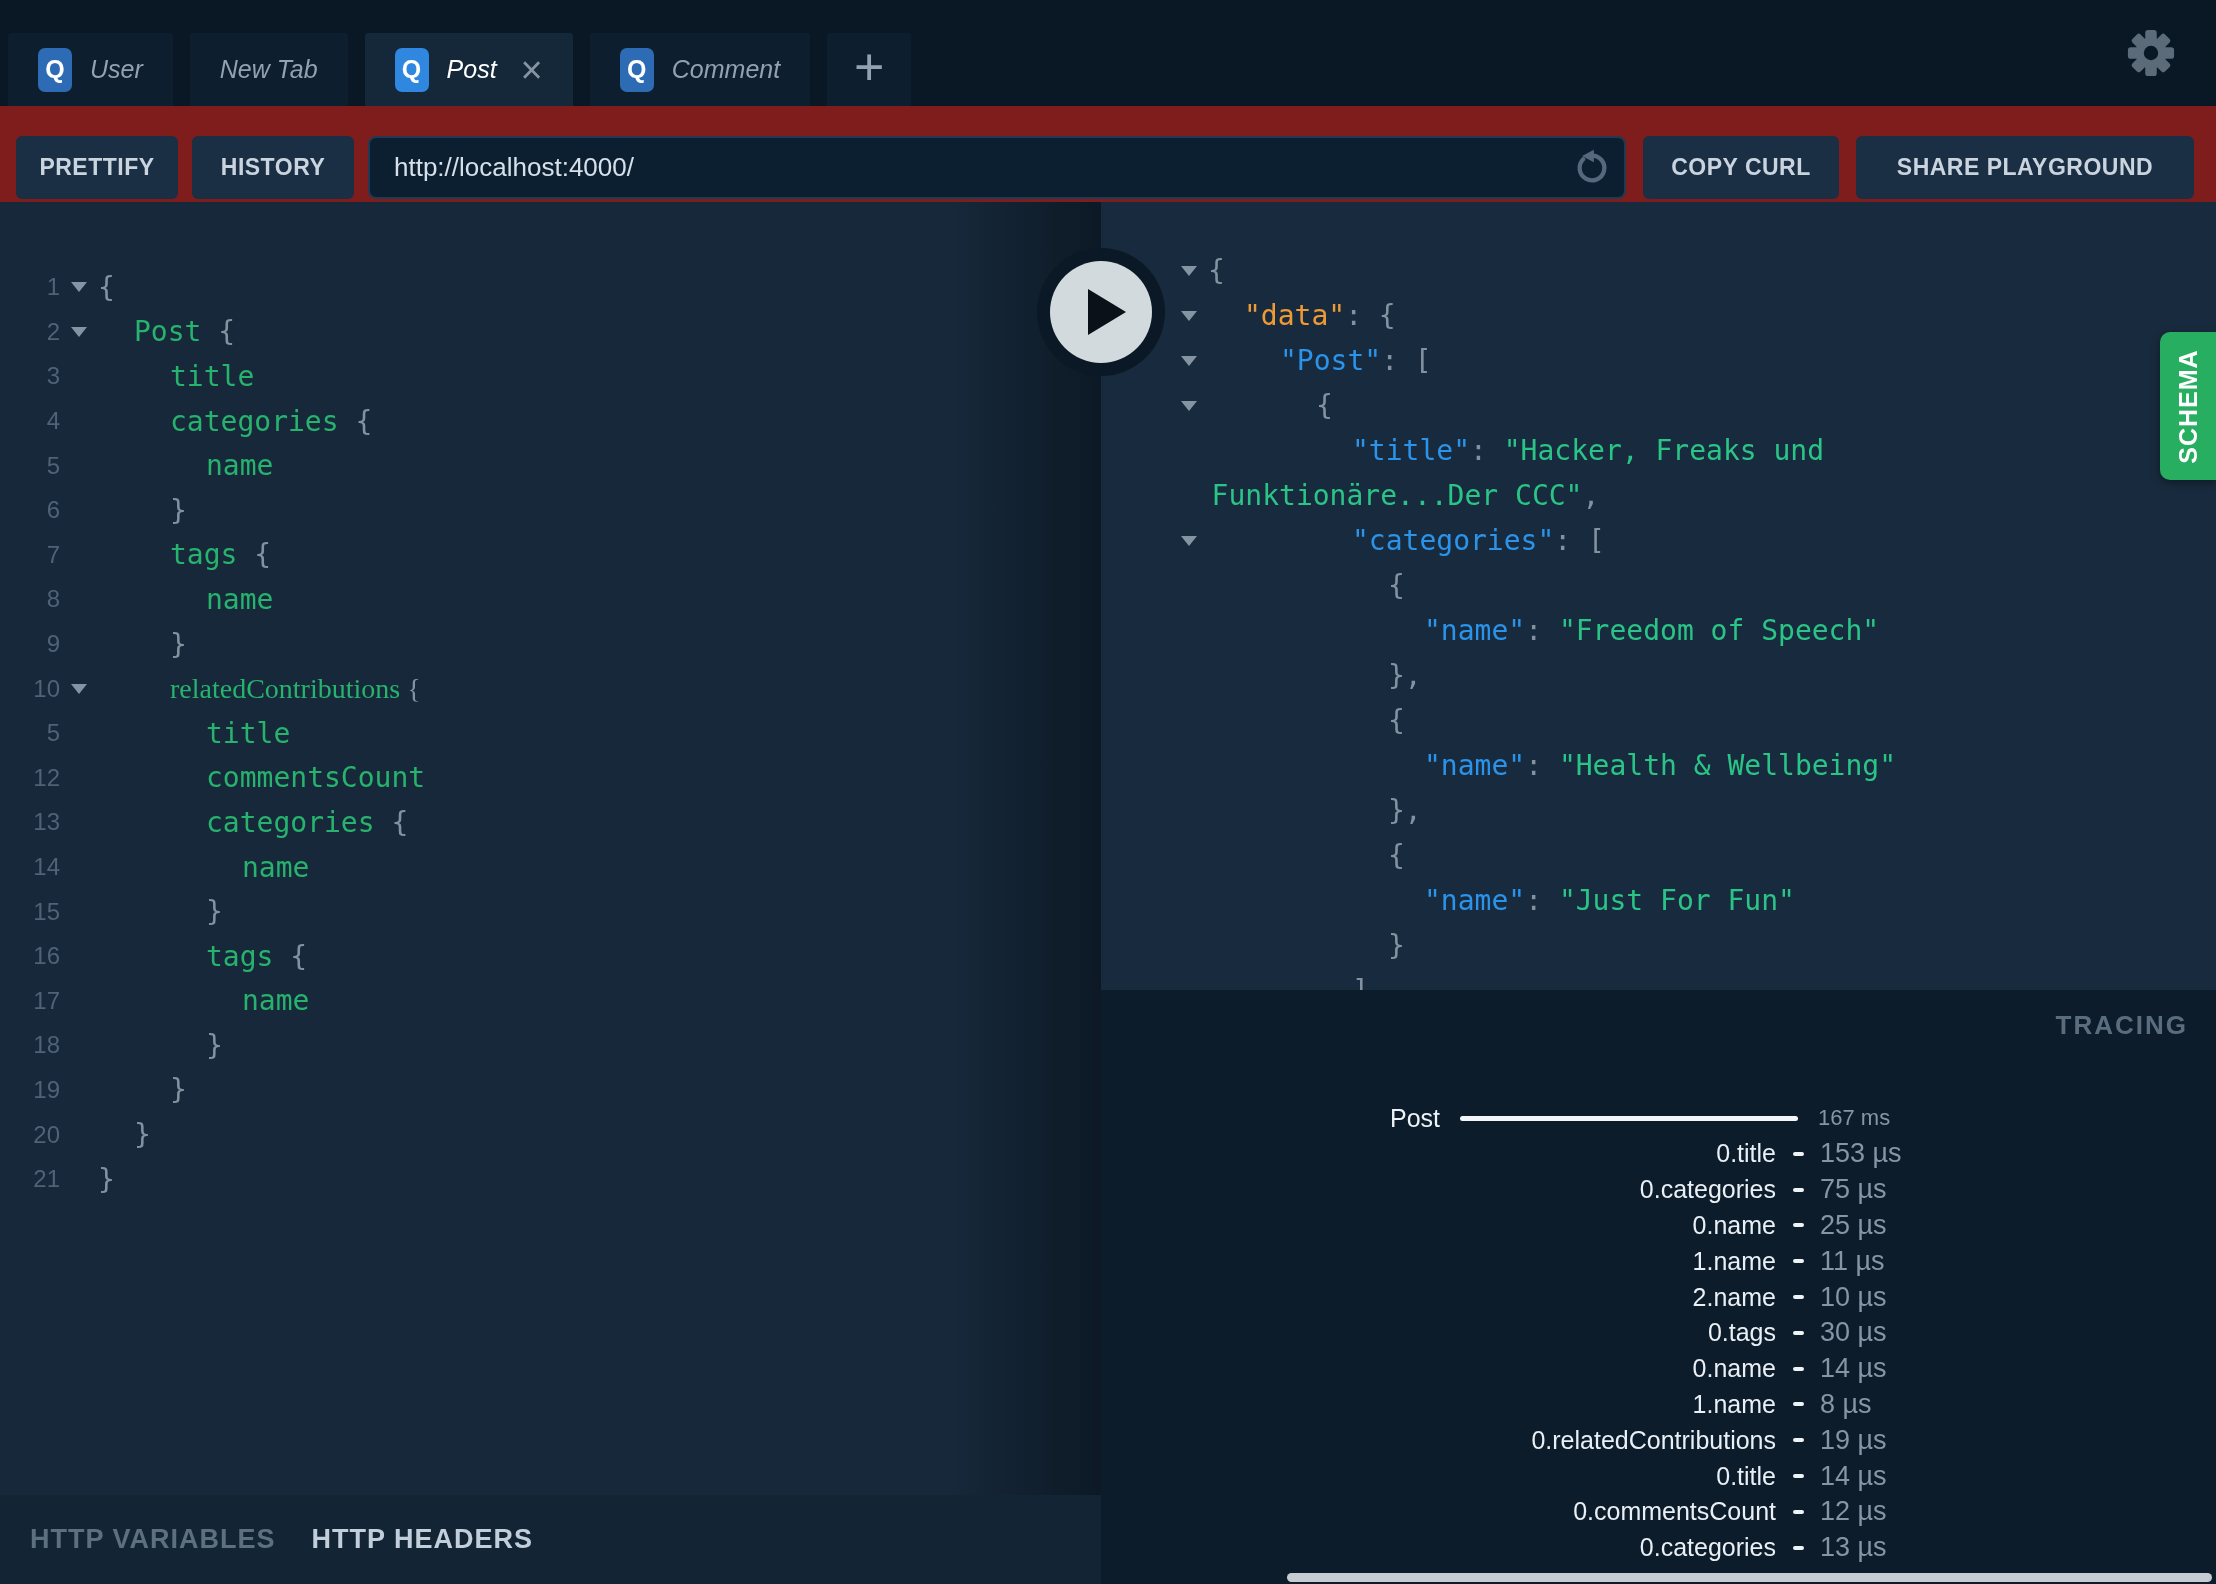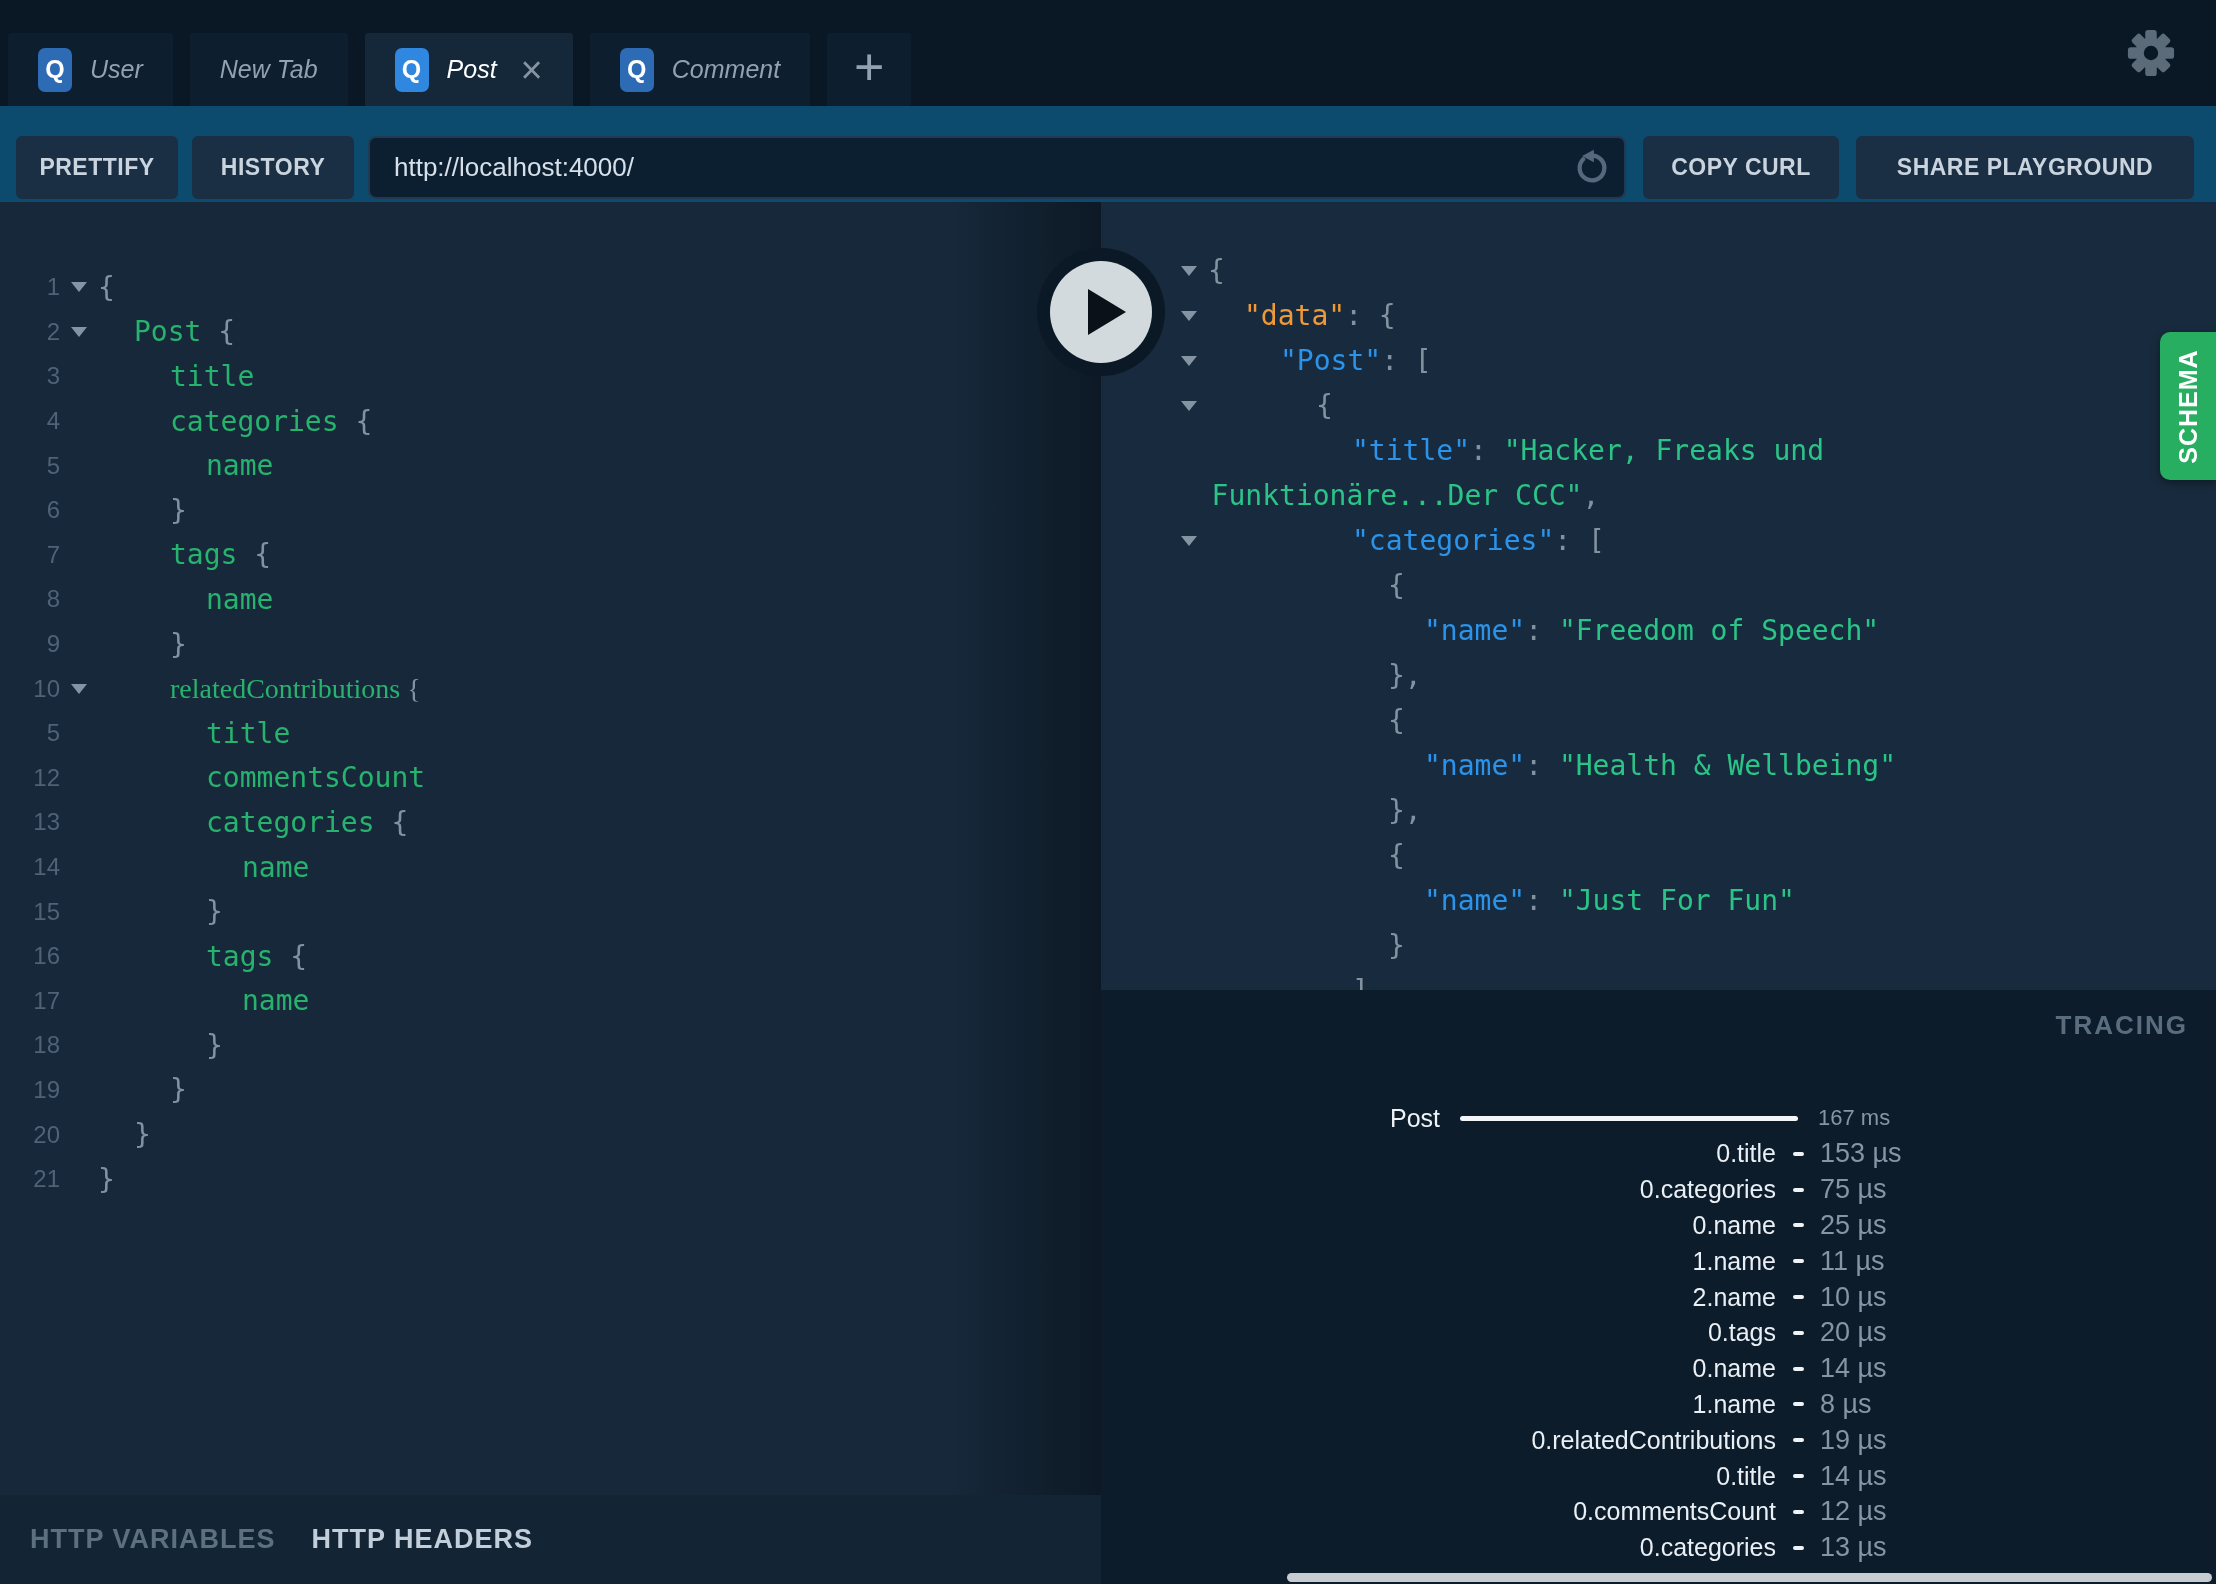--- a/index.html
+++ b/index.html
@@ -19,21 +19,21 @@
   .tab.active .tab-badge{background:#2f87e0;}
   .tab-label{font-size:25px;color:#93a1b1;white-space:nowrap;font-style:italic;}
   .tab.active .tab-label{color:#ffffff;}
   .tab-close{margin-left:24px;color:#8593a2;font-size:38px;line-height:30px;}
   .tab-plus{width:84px;height:73px;background:#0d1f2e;display:flex;align-items:center;
             justify-content:center;color:#93a2b1;font-size:52px;font-weight:400;
             border-radius:3px 3px 0 0;padding-bottom:6px;box-sizing:border-box;}
   .gear{position:absolute;top:28px;right:40px;width:50px;height:50px;}
 
   
-  .toolbar{position:absolute;top:106px;left:0;right:0;height:96px;background:#0c4a6e;}
+  .toolbar{position:absolute;top:106px;left:0;right:0;height:96px;background:#7f1d1d;}
   .tb-btn{position:absolute;top:30px;height:63px;background:#1b2f44;border-radius:6px;
           color:#c9d4df;font-size:23px;font-weight:600;letter-spacing:0.5px;
           display:flex;align-items:center;justify-content:center;}
   #btn-prettify{left:16px;width:162px;}
   #btn-history{left:192px;width:162px;}
   .url-wrap{position:absolute;left:368px;top:30px;width:1258px;height:63px;}
   .url{width:100%;height:100%;background:#0b1f31;border:2px solid #223a51;border-radius:8px;
        color:#d7e0e9;font-size:26px;padding:0 74px 0 24px;box-sizing:border-box;outline:none;
        font-family:"Liberation Sans",sans-serif;}
   .reload{position:absolute;right:14px;top:11px;width:40px;height:40px;}
@@ -327,21 +327,21 @@
           <span class="val">11 µs</span>
         </div>
         <div class="tr-row">
           <span class="lbl">2.name</span>
           <span class="dash"></span>
           <span class="val">10 µs</span>
         </div>
         <div class="tr-row">
           <span class="lbl">0.tags</span>
           <span class="dash"></span>
-          <span class="val">20 µs</span>
+          <span class="val">30 µs</span>
         </div>
         <div class="tr-row">
           <span class="lbl">0.name</span>
           <span class="dash"></span>
           <span class="val">14 µs</span>
         </div>
         <div class="tr-row">
           <span class="lbl">1.name</span>
           <span class="dash"></span>
           <span class="val">8 µs</span>

